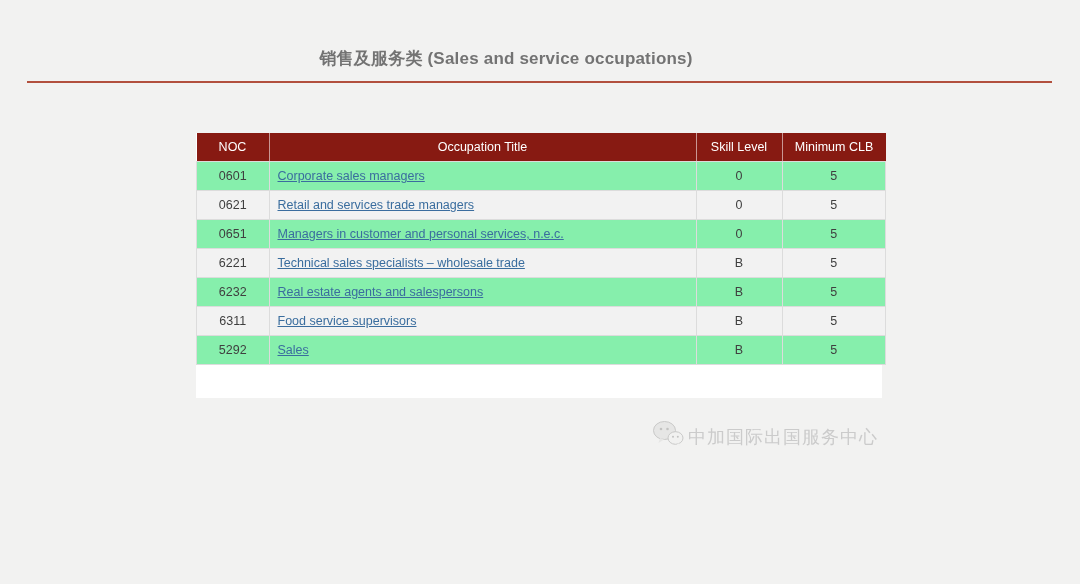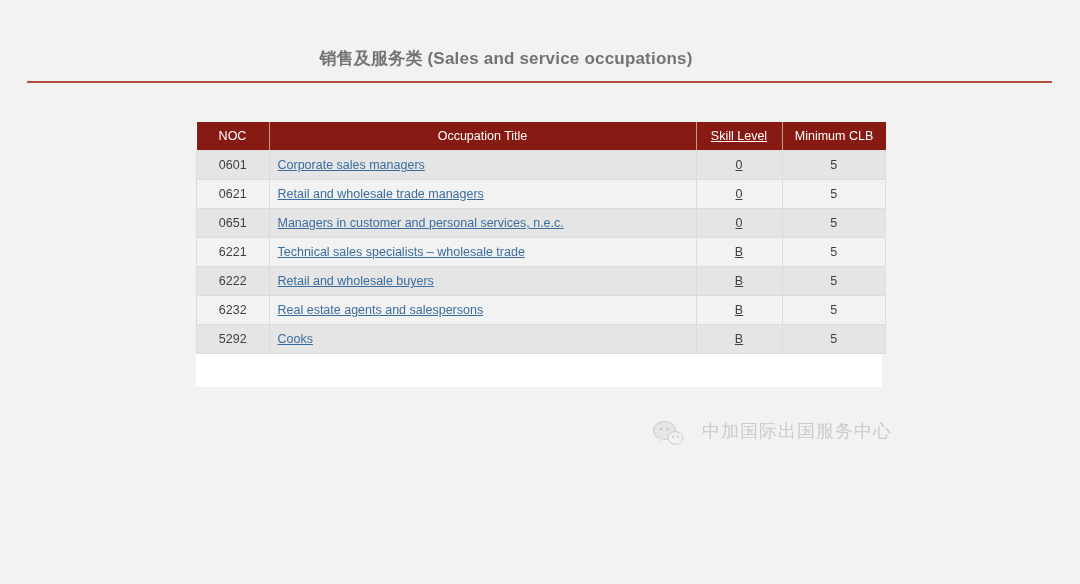--- a/index.html
+++ b/index.html
@@ -25,67 +25,67 @@
   .rule {
     position: absolute;
     top: 81px;
     left: 27px;
     width: 1025px;
     height: 2px;
     background: #b2503e;
   }
   .table-wrap {
     position: absolute;
-    top: 122px;
+    top: 133px;
     left: 196px;
     width: 686px;
     background: #ffffff;
     padding-bottom: 33px;
   }
   table.noc-table {
     width: 686px;
     border-collapse: collapse;
     table-layout: fixed;
     font-size: 12.5px;
     color: #3f3f3f;
   }
   .col-noc   { width: 72px; }
   .col-title { width: 426px; }
-  .col-skill { width: 85px; text-decoration: underline; }
+  .col-skill { width: 85px; }
   .col-clb   { width: 103px; }
   th {
     background: #871a12;
     color: #ffffff;
     font-weight: normal;
     height: 28px;
     text-align: center;
     border-right: 1px solid rgba(255,255,255,0.55);
     border-bottom: 1px solid #dcdcdc;
     padding: 0;
   }
   th:last-child { border-right: none; }
   td {
     height: 28px;
     border: 1px solid #dcdcdc;
     text-align: center;
     padding: 0;
-    background: #e5e5e5;
+    background: #86efac;
   }
   td.col-title { text-align: left; padding-left: 8px; }
   tbody tr:nth-child(even) td { background: #f2f2f2; }
   td a {
     color: #3a6d9e;
   }
   .watermark {
     position: absolute;
     top: 419px;
     left: 652px;
     display: flex;
-    align-items: flex-start;
-    gap: 18px;
+    align-items: flex-end;
+    gap: 4px;
     color: #cbcbcb;
     font-size: 18px;
     letter-spacing: 1px;
     pointer-events: none;
     white-space: nowrap;
   }
 </style>
 </head>
 <body>
 
@@ -107,51 +107,51 @@
       </thead>
       <tbody id="rows">
           <tr>
             <td class="col-noc">0601</td>
             <td class="col-title"><a href="#">Corporate sales managers</a></td>
             <td class="col-skill">0</td>
             <td class="col-clb">5</td>
           </tr>
           <tr>
             <td class="col-noc">0621</td>
-            <td class="col-title"><a href="#">Retail and wholesale trade managers</a></td>
+            <td class="col-title"><a href="#">Retail and services trade managers</a></td>
             <td class="col-skill">0</td>
             <td class="col-clb">5</td>
           </tr>
           <tr>
             <td class="col-noc">0651</td>
             <td class="col-title"><a href="#">Managers in customer and personal services, n.e.c.</a></td>
             <td class="col-skill">0</td>
             <td class="col-clb">5</td>
           </tr>
           <tr>
             <td class="col-noc">6221</td>
             <td class="col-title"><a href="#">Technical sales specialists – wholesale trade</a></td>
             <td class="col-skill">B</td>
             <td class="col-clb">5</td>
           </tr>
           <tr>
-            <td class="col-noc">6222</td>
-            <td class="col-title"><a href="#">Retail and wholesale buyers</a></td>
-            <td class="col-skill">B</td>
-            <td class="col-clb">5</td>
-          </tr>
-          <tr>
             <td class="col-noc">6232</td>
             <td class="col-title"><a href="#">Real estate agents and salespersons</a></td>
             <td class="col-skill">B</td>
             <td class="col-clb">5</td>
           </tr>
           <tr>
+            <td class="col-noc">6311</td>
+            <td class="col-title"><a href="#">Food service supervisors</a></td>
+            <td class="col-skill">B</td>
+            <td class="col-clb">5</td>
+          </tr>
+          <tr>
             <td class="col-noc">5292</td>
-            <td class="col-title"><a href="#">Cooks</a></td>
+            <td class="col-title"><a href="#">Sales</a></td>
             <td class="col-skill">B</td>
             <td class="col-clb">5</td>
           </tr>
         </tbody>
     </table>
   </div>
 
   <div class="watermark">
     <svg width="32" height="30" viewBox="0 0 32 30" aria-hidden="true">
       <ellipse cx="12.5" cy="11.5" rx="11" ry="9" fill="#e6e6e5" stroke="#c9c9c8" stroke-width="1"></ellipse>

